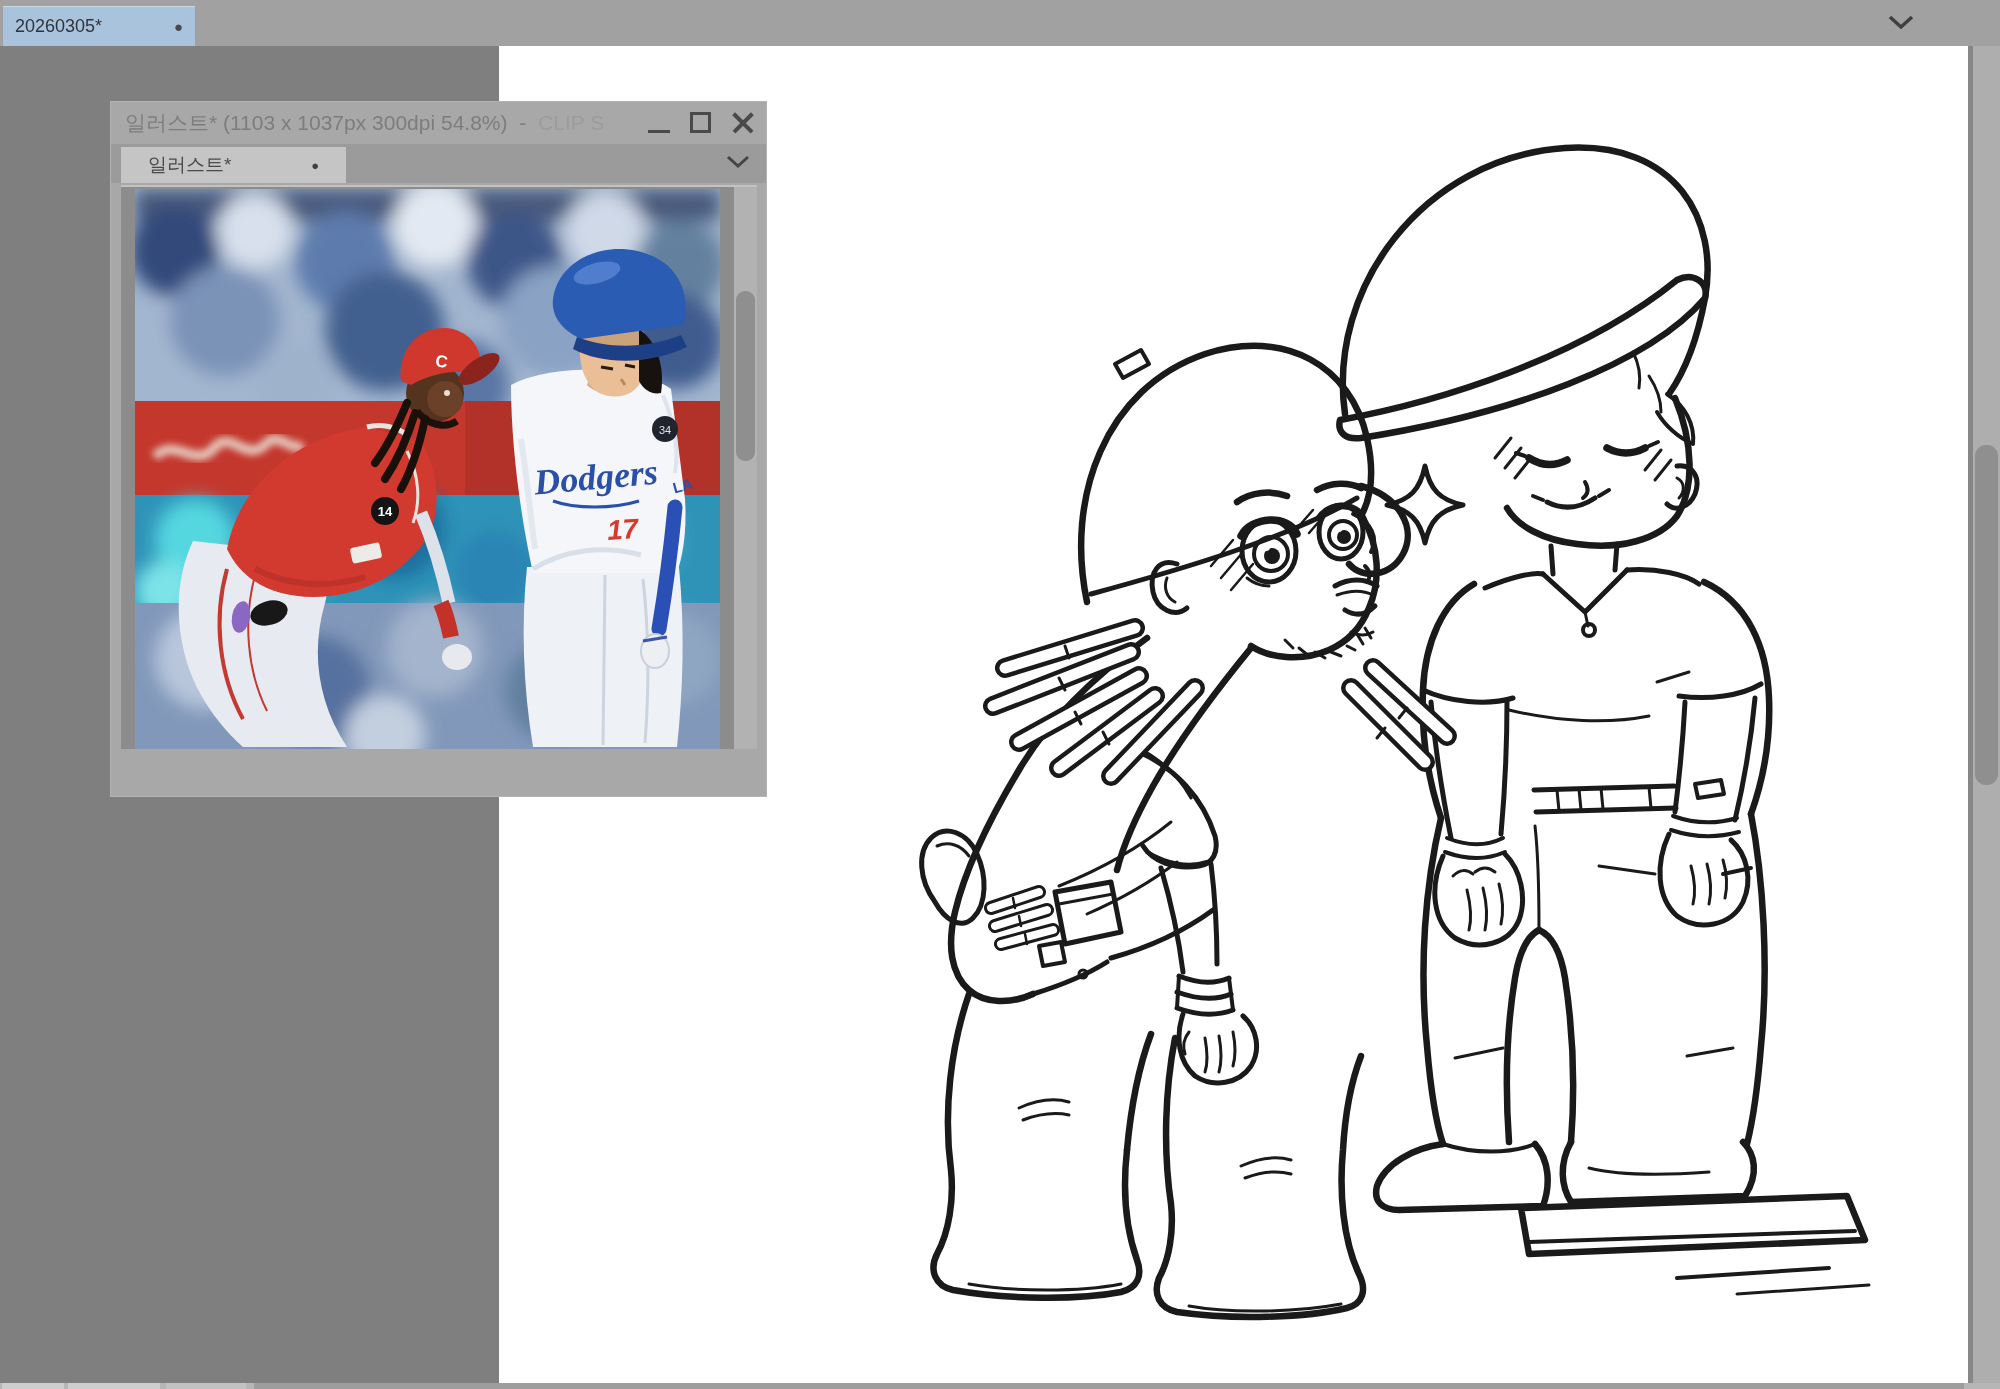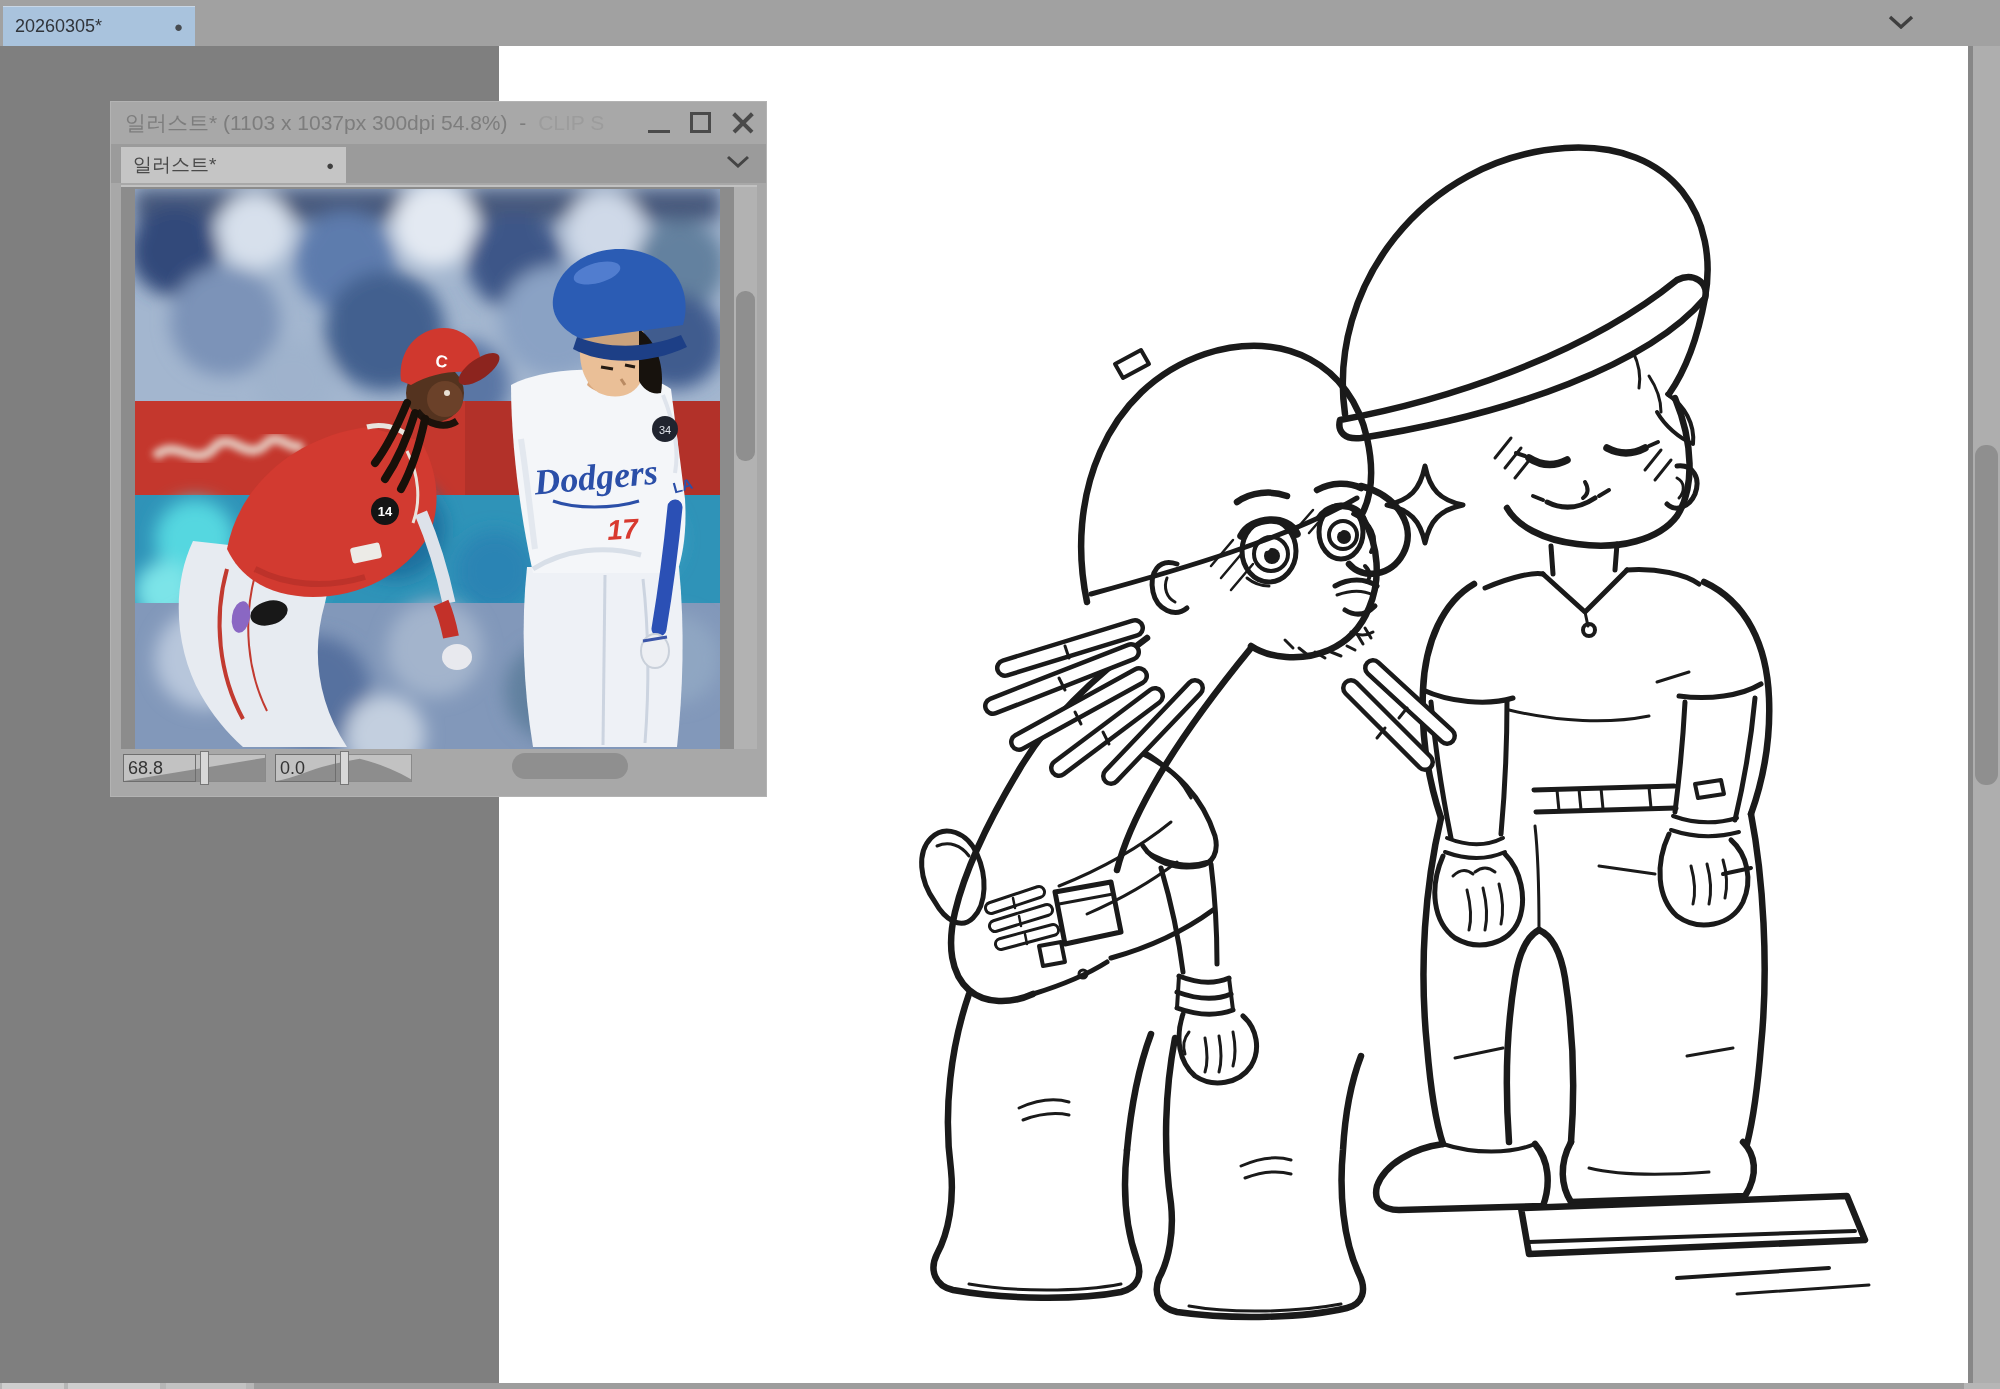--- a/index.html
+++ b/index.html
@@ -48,21 +48,21 @@
   #win-title .app{color:#9c9c9c;}
   #win-controls{position:absolute;right:10px;top:8px;display:flex;align-items:center;gap:16px;}
   .wc{width:26px;height:26px;position:relative;cursor:default;}
   #btn-min .bar{position:absolute;left:2px;bottom:3px;width:22px;height:3px;background:#4a4a4a;}
   #btn-max .box{position:absolute;left:2px;top:2px;width:21px;height:21px;border:3px solid #4a4a4a;}
   #btn-close .x1,#btn-close .x2{position:absolute;left:0px;top:11px;width:26px;height:3.5px;background:#4a4a4a;}
   #btn-close .x1{transform:rotate(45deg);} #btn-close .x2{transform:rotate(-45deg);}
 
   #win-tabstrip{left:0;top:42px;width:655px;height:39px;background:var(--window-tab-strip-bg);}
   #win-tab{position:absolute;left:10px;top:3px;width:225px;height:36px;background:var(--window-tab-active-bg);
-    display:flex;align-items:center;padding:0 12px;}
+    display:flex;align-items:center;padding:0 27px;}
   #win-tab .lbl{font-size:19px;color:#4a4a4a;}
   #win-tab .dot{margin-left:auto;font-size:13px;color:#3f3f3f;}
   #win-chev{position:absolute;right:14px;top:11px;}
 
   #win-content{left:10px;top:83px;width:636px;height:564px;background:var(--content-frame-bg);
     border-top:2px solid #c2c2c2;}
   #ref-photo{position:absolute;left:14px;top:2px;width:585px;height:560px;overflow:hidden;background:#9db1c9;}
   #ref-photo svg{display:block;width:100%;height:100%;}
   #win-vscroll-track{position:absolute;right:0;top:0;width:23px;height:100%;background:#b2b2b2;}
   #win-vscroll-thumb{position:absolute;left:2px;top:104px;width:19px;height:170px;border-radius:9px;background:var(--scrollbar-thumb);}
@@ -462,30 +462,13 @@
           <path d="M442,148 C472,160 512,160 546,146 L552,158 C514,176 468,176 438,160 Z" fill="#1d3f86"></path>
           <ellipse cx="462" cy="84" rx="24" ry="10" fill="#5b86d6" opacity="0.8" transform="rotate(-15 462 84)"></ellipse>
         </g>
       </svg>
     </div>
     <div id="win-vscroll-track">
       <div id="win-vscroll-thumb"></div>
     </div>
   </div>
 
-  <div id="win-bottombar" class="abs">
-    <div class="slider-group" id="zoom-group">
-      <svg class="fill" viewBox="0 0 143 28" preserveAspectRatio="none">
-        <polygon points="0,28 143,28 143,3" fill="#8d8d8d"></polygon>
-      </svg>
-      <div class="val-box">68.8</div>
-      <div class="handle"></div>
-    </div>
-    <div class="slider-group" id="rot-group">
-      <svg class="fill" viewBox="0 0 137 28" preserveAspectRatio="none">
-        <path d="M0,28 Q12,26 32,18 T85,4 Q112,11 137,26 L137,28 Z" fill="#8d8d8d"></path>
-      </svg>
-      <div class="val-box">0.0</div>
-      <div class="handle"></div>
-    </div>
-    <div id="win-hscroll"></div>
-  </div>
 </div>
 
 </body></html>

